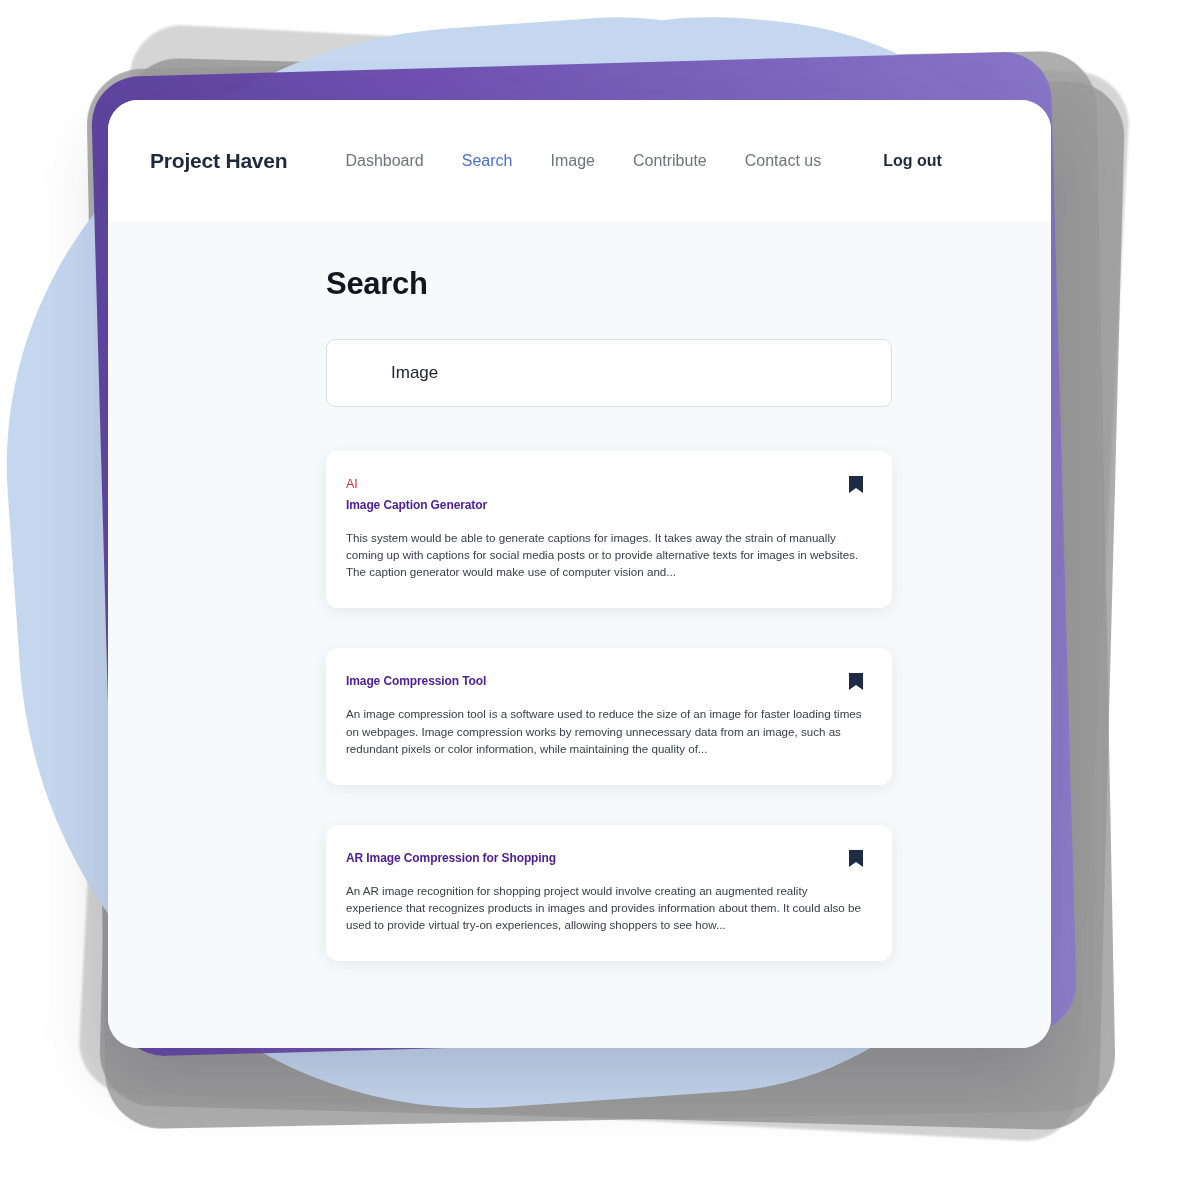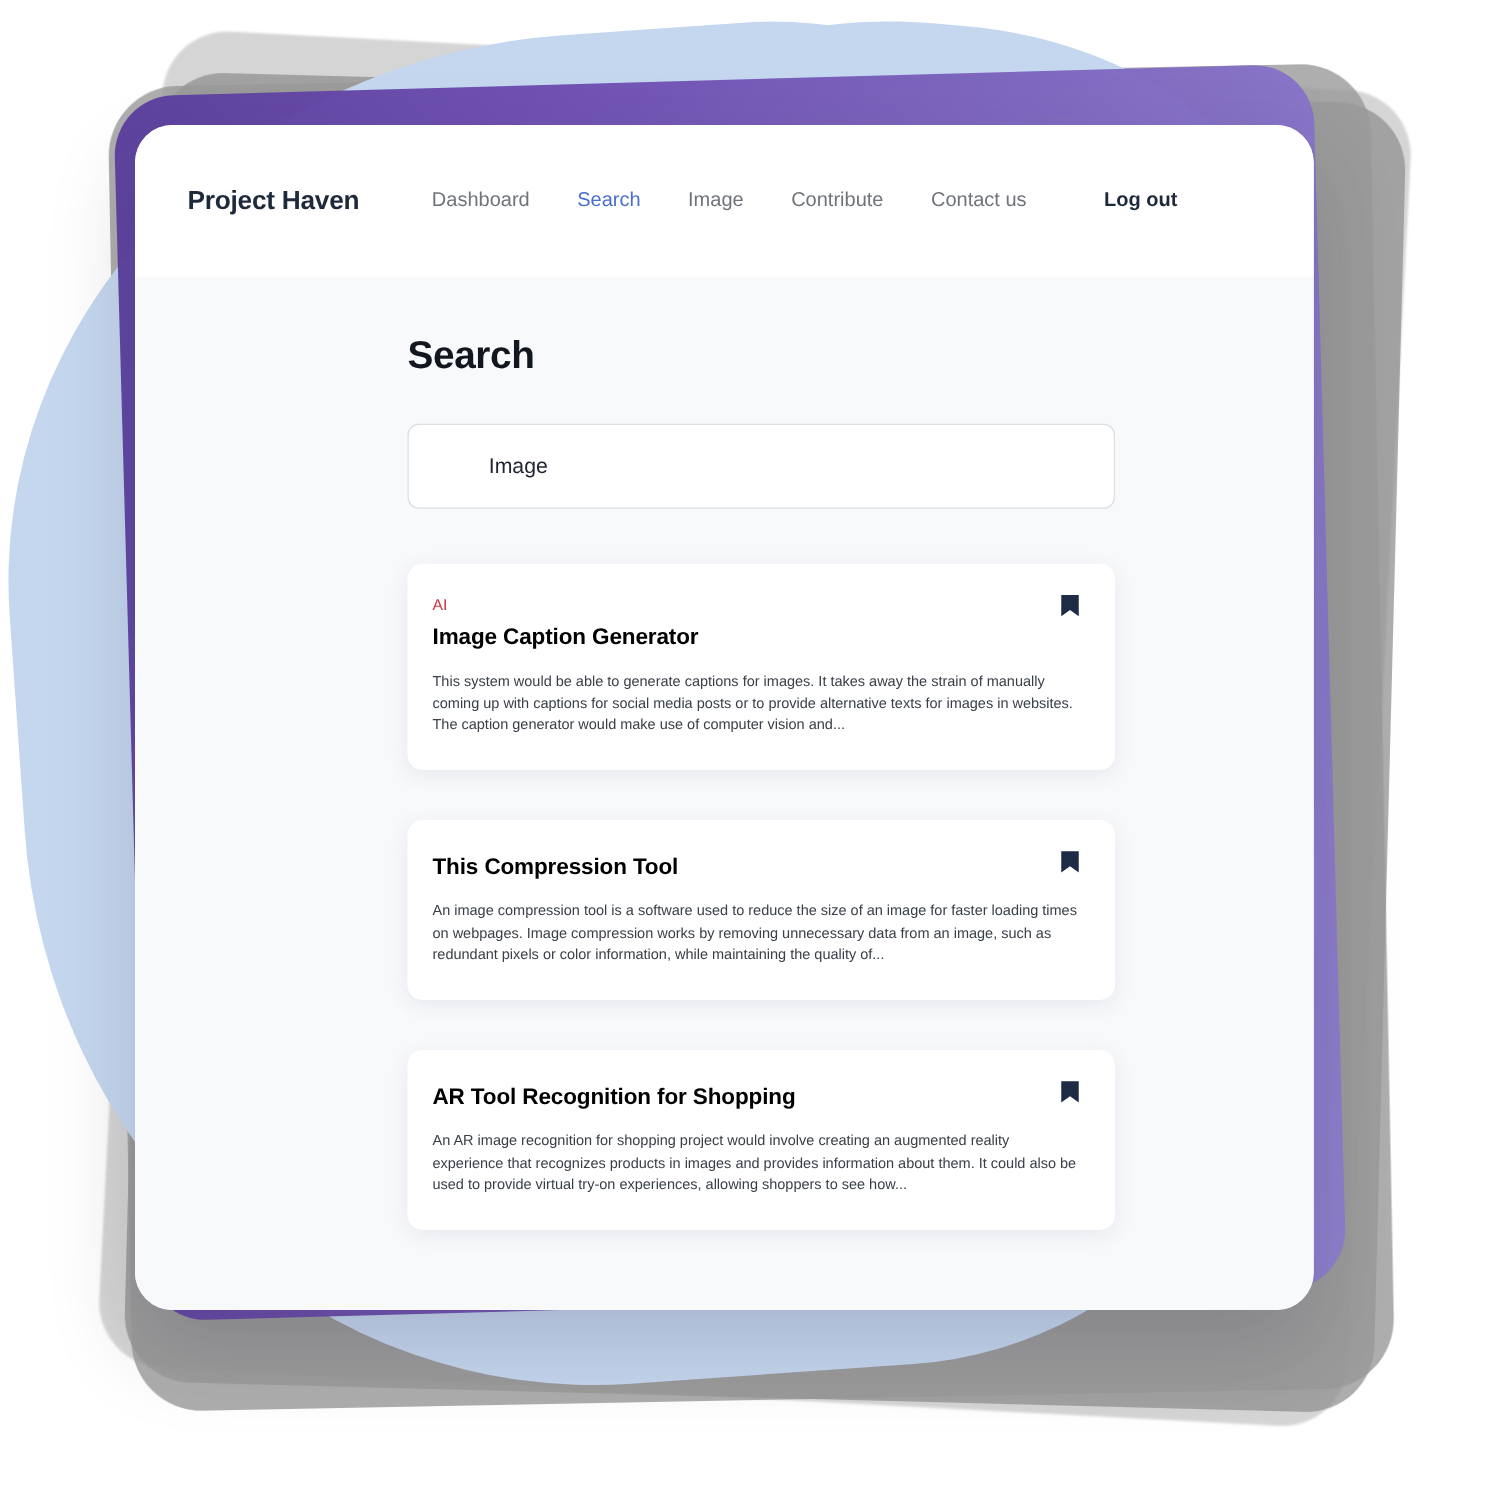--- a/index.html
+++ b/index.html
@@ -205,23 +205,23 @@
     margin-bottom: 40px;
     cursor: pointer;
   }
   .card-category {
     font-size: 12.5px;
     color: #cb303f;
     margin-bottom: 6px;
     line-height: 1.2;
   }
   .card-title {
-    font-size: 18px;
+    font-size: 12px;
     font-weight: bold;
-    color: #000000;
+    color: #4c1d95;
     margin-bottom: 16px;
     letter-spacing: -0.1px;
     line-height: 1.25;
   }
   .card-desc {
     font-size: 11.6px;
     color: #3a4048;
     line-height: 1.48;
     margin: 0;
   }
@@ -280,31 +280,31 @@
             <div class="card-title">Image Caption Generator</div>
             <p class="card-desc">This system would be able to generate captions for images. It takes away the strain of manually coming up with captions for social media posts or to provide alternative texts for images in websites. The caption generator would make use of computer vision and...</p>
             <span class="bookmark-btn">
               <svg width="16" height="19" viewBox="0 0 16 19" xmlns="http://www.w3.org/2000/svg">
                 <path d="M1 1 H15 V18 L8 13 L1 18 Z" fill="#1d2b45"></path>
               </svg>
             </span>
           </div>
 
           <div class="result-card">
-            <div class="card-title">This Compression Tool</div>
+            <div class="card-title">Image Compression Tool</div>
             <p class="card-desc">An image compression tool is a software used to reduce the size of an image for faster loading times on webpages. Image compression works by removing unnecessary data from an image, such as redundant pixels or color information, while maintaining the quality of...</p>
             <span class="bookmark-btn">
               <svg width="16" height="19" viewBox="0 0 16 19" xmlns="http://www.w3.org/2000/svg">
                 <path d="M1 1 H15 V18 L8 13 L1 18 Z" fill="#1d2b45"></path>
               </svg>
             </span>
           </div>
 
           <div class="result-card">
-            <div class="card-title">AR Tool Recognition for Shopping</div>
+            <div class="card-title">AR Image Compression for Shopping</div>
             <p class="card-desc">An AR image recognition for shopping project would involve creating an augmented reality experience that recognizes products in images and provides information about them. It could also be used to provide virtual try-on experiences, allowing shoppers to see how...</p>
             <span class="bookmark-btn">
               <svg width="16" height="19" viewBox="0 0 16 19" xmlns="http://www.w3.org/2000/svg">
                 <path d="M1 1 H15 V18 L8 13 L1 18 Z" fill="#1d2b45"></path>
               </svg>
             </span>
           </div>
 
         </div>
       </div>

